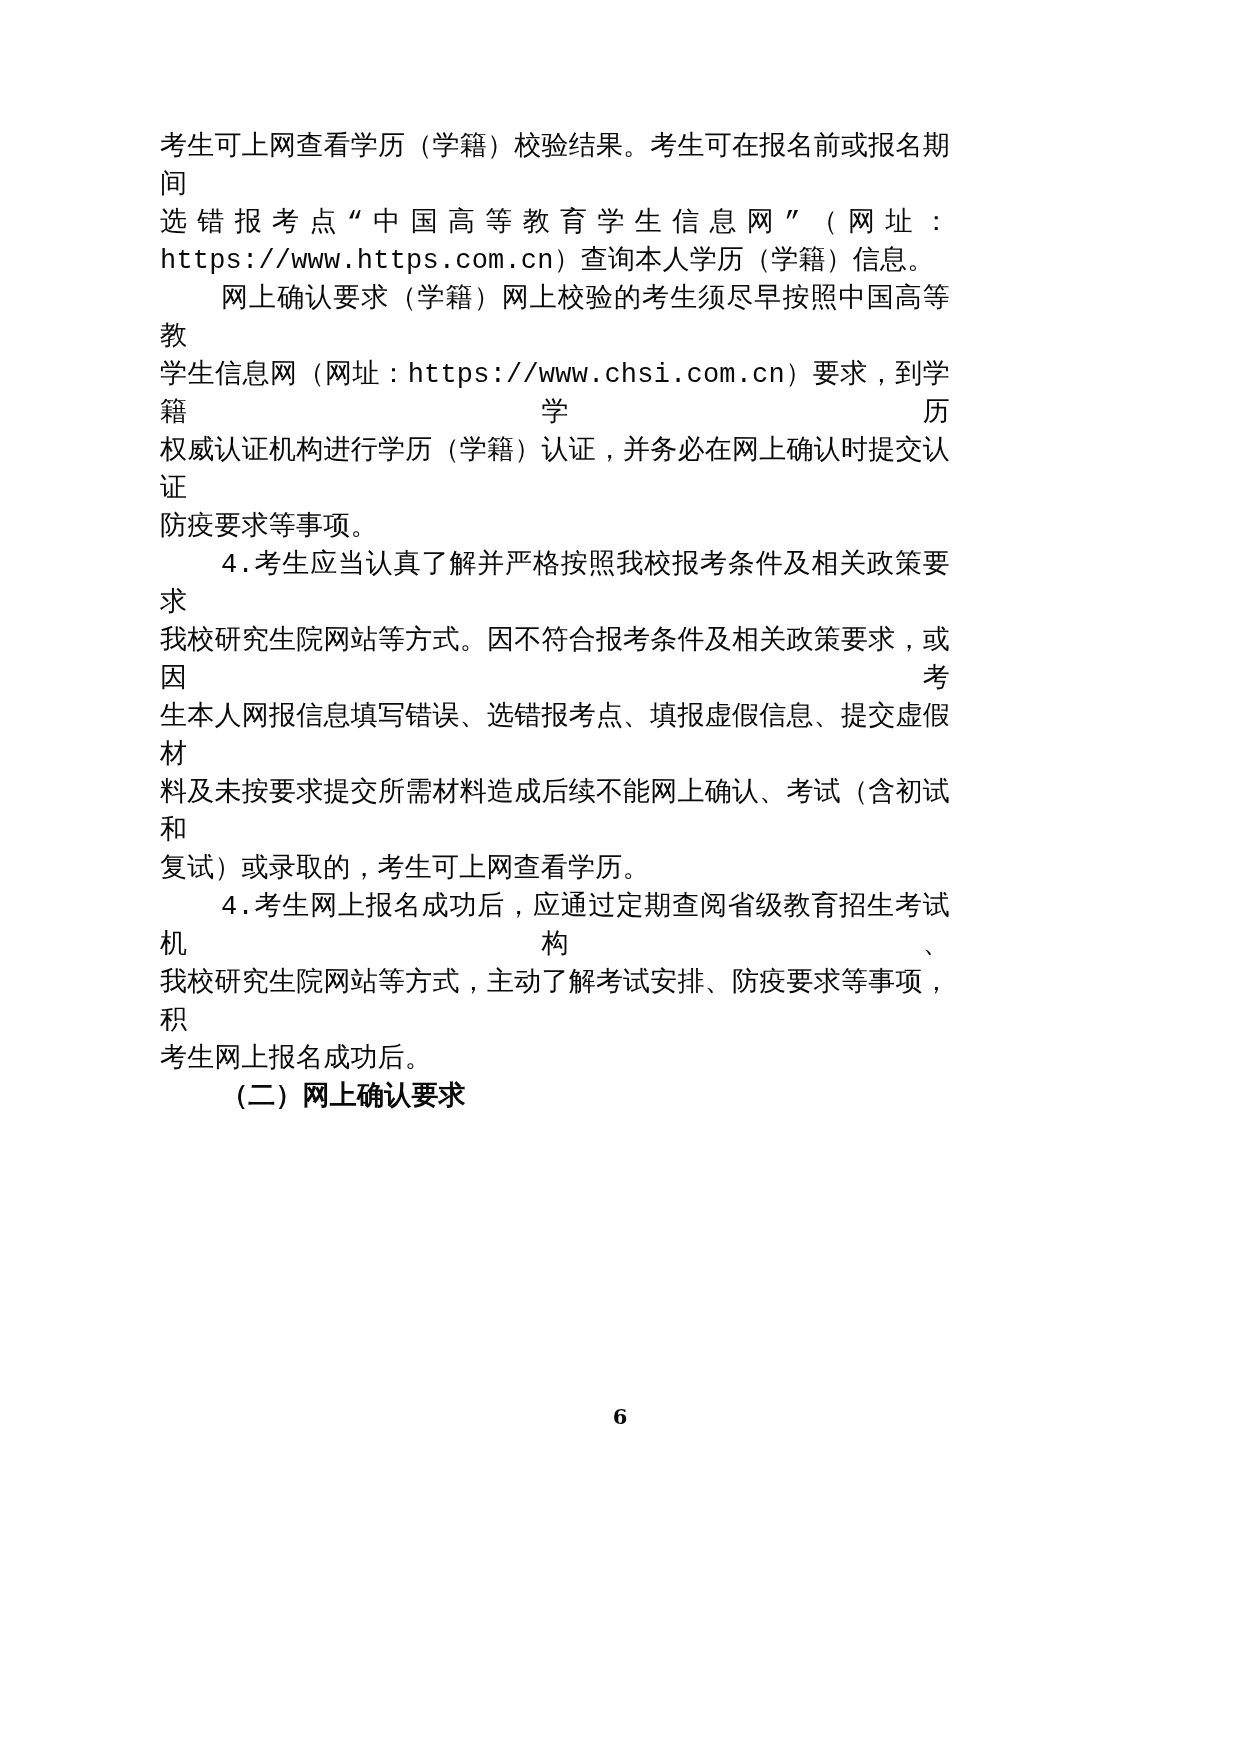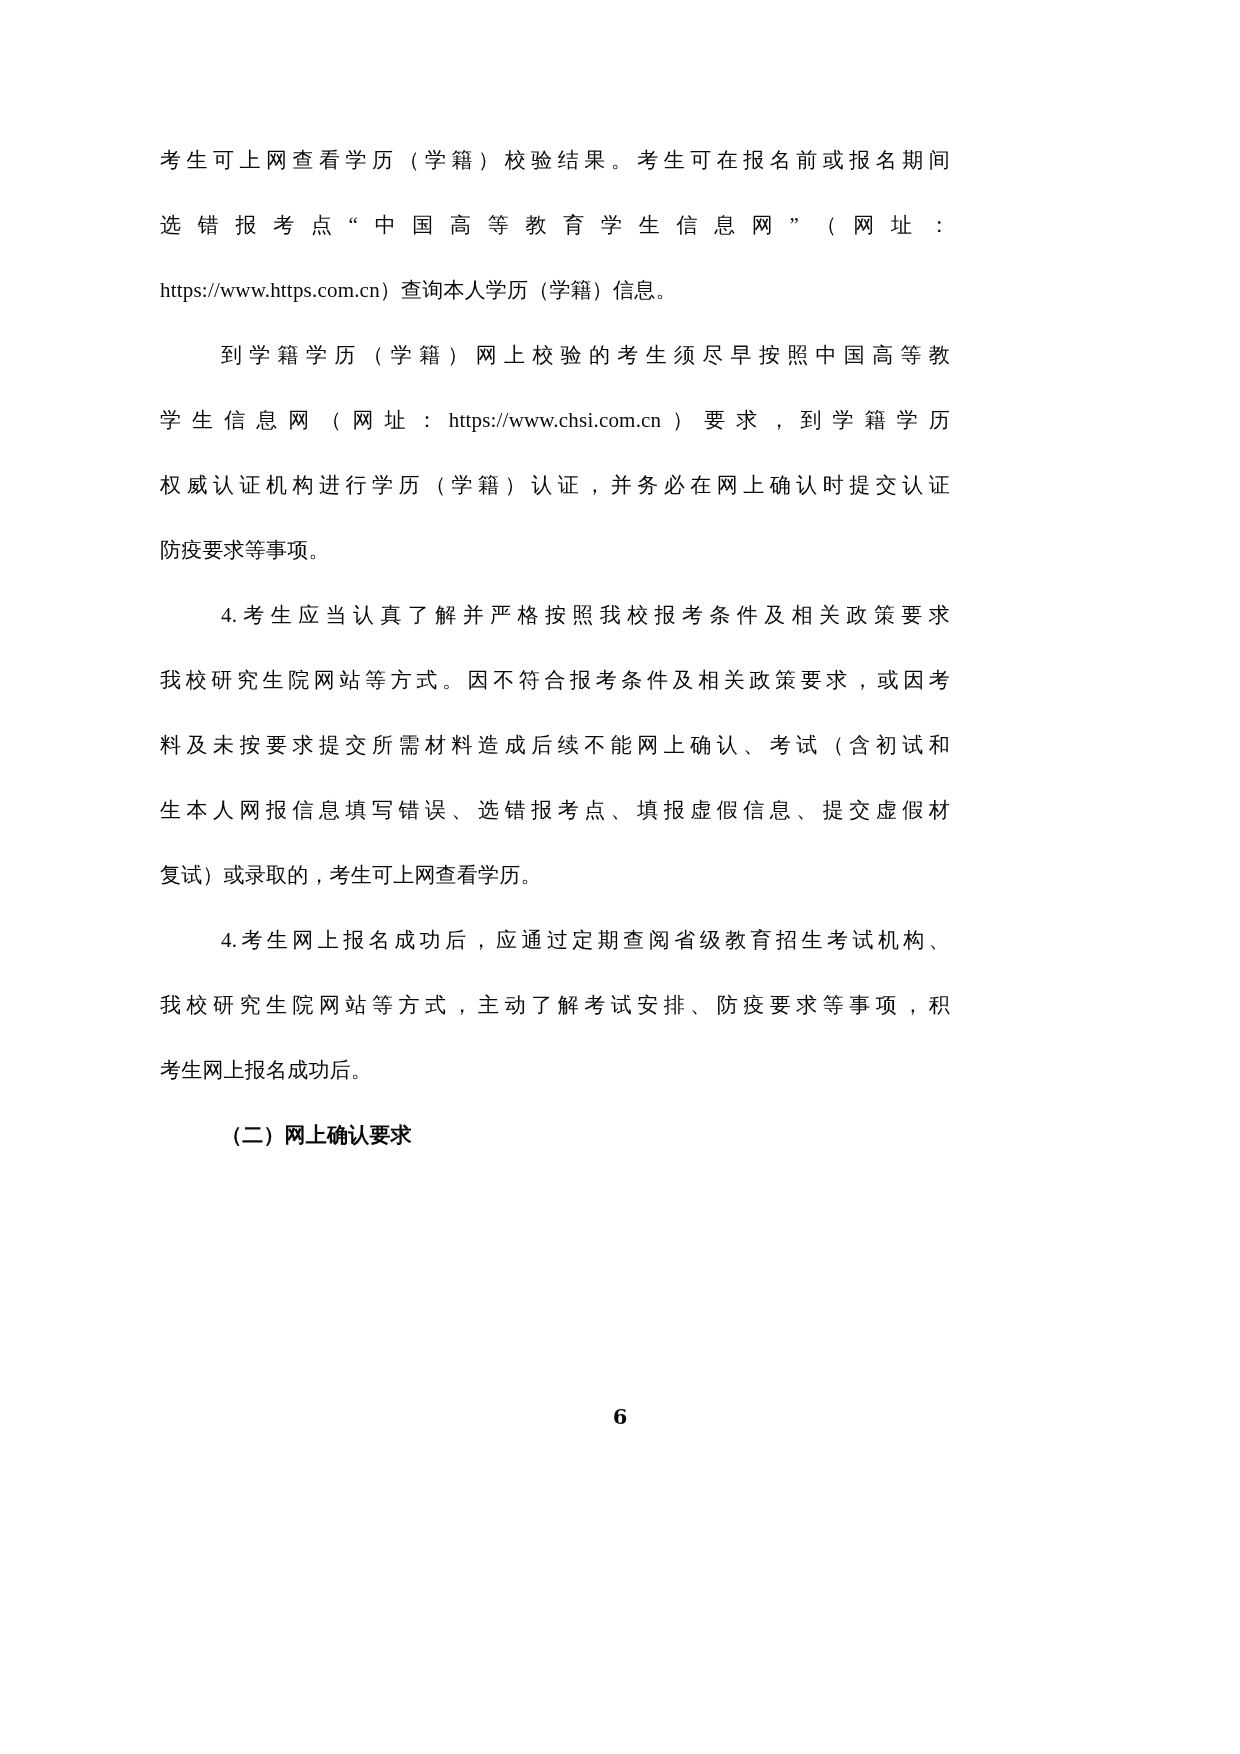--- a/index.html
+++ b/index.html
@@ -19,23 +19,23 @@
     box-sizing: border-box;
   }
   .content {
     position: absolute;
     left: 160px;
     top: 128px;
     width: 790px;
   }
   
   .para {
-    font-family: Liberation Serif, serif;
-    font-size: 21px;
-    line-height: 65px;
+    font-family: Liberation Mono, monospace;
+    font-size: 27px;
+    line-height: 38px;
     color: #0a0a0a;
     text-align: justify;
     text-justify: inter-character;
     text-align-last: left;
     margin: 0;
     letter-spacing: 0.2px;
     -webkit-font-smoothing: none;
   }
   .para.indent {
     text-indent: 61px;
@@ -71,31 +71,31 @@
 <div class="page">
   <div class="content">
 
     <div class="para">
       <span class="justify-all line-block">考生可上网查看学历（学籍）校验结果。考生可在报名前或报名期间</span>
       <span class="justify-all line-block">选错报考点“中国高等教育学生信息网”（网址：</span>
       <span class="line-block">https://www.https.com.cn）查询本人学历（学籍）信息。</span>
     </div>
 
     <div class="para">
-      <span class="justify-all line-block" style="text-indent:61px;">到学籍学历（学籍）网上校验的考生须尽早按照中国高等教</span>
+      <span class="justify-all line-block" style="text-indent:61px;">网上确认要求（学籍）网上校验的考生须尽早按照中国高等教</span>
       <span class="justify-all line-block">学生信息网（网址：https://www.chsi.com.cn）要求，到学籍学历</span>
       <span class="justify-all line-block">权威认证机构进行学历（学籍）认证，并务必在网上确认时提交认证</span>
       <span class="line-block">防疫要求等事项。</span>
     </div>
 
     <div class="para">
       <span class="justify-all line-block" style="text-indent:61px;">4.考生应当认真了解并严格按照我校报考条件及相关政策要求</span>
       <span class="justify-all line-block">我校研究生院网站等方式。因不符合报考条件及相关政策要求，或因考</span>
+      <span class="justify-all line-block">生本人网报信息填写错误、选错报考点、填报虚假信息、提交虚假材</span>
       <span class="justify-all line-block">料及未按要求提交所需材料造成后续不能网上确认、考试（含初试和</span>
-      <span class="justify-all line-block">生本人网报信息填写错误、选错报考点、填报虚假信息、提交虚假材</span>
       <span class="line-block">复试）或录取的，考生可上网查看学历。</span>
     </div>
 
     <div class="para">
       <span class="justify-all line-block" style="text-indent:61px;">4.考生网上报名成功后，应通过定期查阅省级教育招生考试机构、</span>
       <span class="justify-all line-block">我校研究生院网站等方式，主动了解考试安排、防疫要求等事项，积</span>
       <span class="line-block">考生网上报名成功后。</span>
     </div>
 
     <div class="para heading indent">

